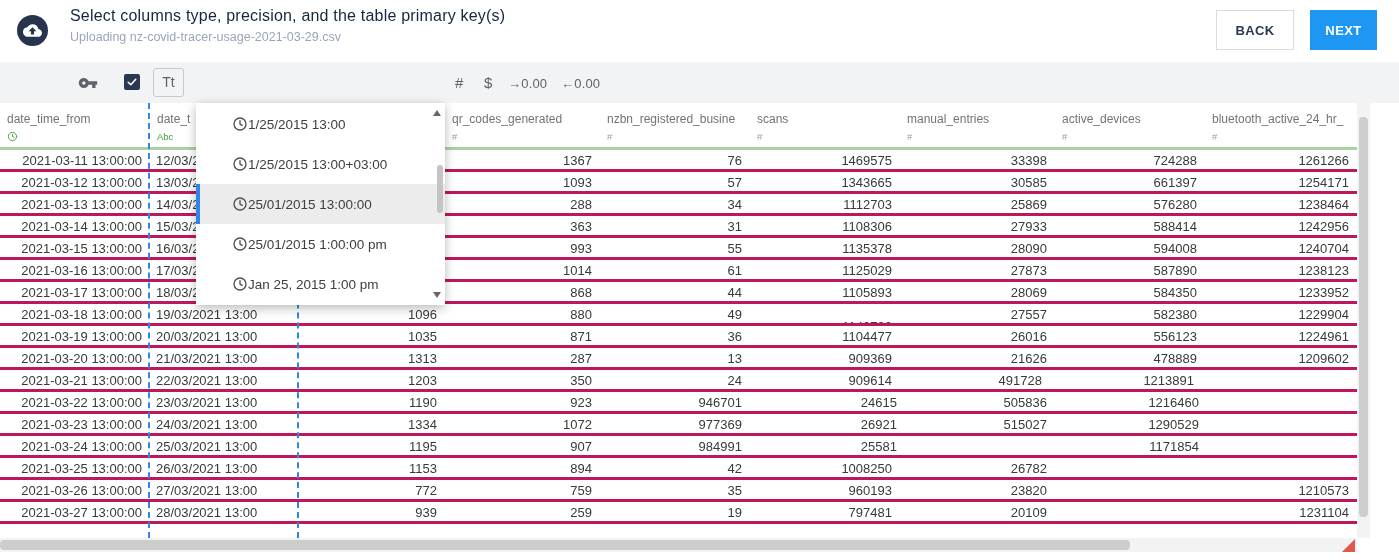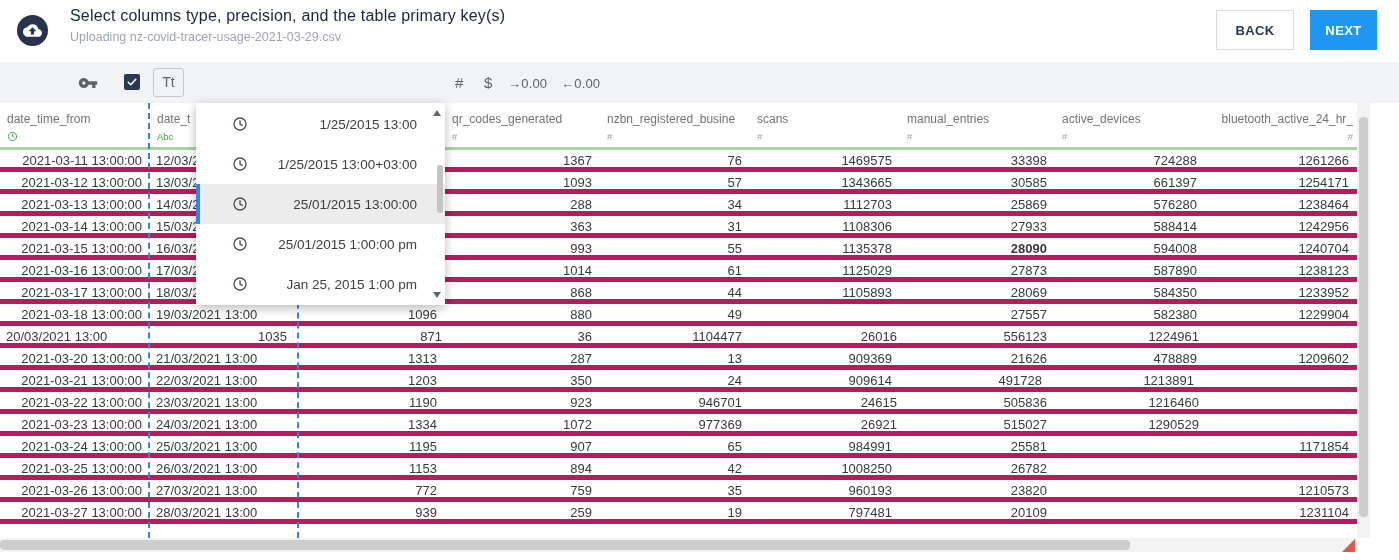--- a/index.html
+++ b/index.html
@@ -36,40 +36,40 @@
   .tbdec { position:absolute; top:14px; color:#5f6368; font-size:13px; letter-spacing:.2px; }
 
   
   .tablewrap { position:absolute; top:103px; left:0; width:1370px; height:435px; background:#fff; z-index:1; }
   .thead { position:absolute; top:0; left:0; height:47px; display:flex; }
   .hcell { height:47px; border-bottom:3px solid #a9d3a0; padding:9px 4px 0 7px; overflow:hidden; }
   .hname { font-size:12px; color:#737373; white-space:nowrap; overflow:hidden; }
   .htype { margin-top:5px; font-size:9.5px; line-height:11px; }
   .htype.green { color:#3fa142; } .htype.gray { color:#9aa0a6; }
   .tbody { position:absolute; top:47px; left:0; }
-  .trow { display:flex; height:22px; border-bottom:5px solid #be185d; }
+  .trow { display:flex; height:22px; border-bottom:3px solid #be185d; }
   .tcell { font-size:13px; color:#36393d; line-height:21px; white-space:nowrap; overflow:hidden; }
   .tcell.ar { text-align:right; padding-right:8px; }
   .tcell.al { text-align:left; padding-left:6px; }
   .dash { position:absolute; top:0; height:435px; width:0; border-left:2px dashed #2e86eb; z-index:4; }
   .dash1 { left:148px; } .dash2 { left:297px; }
 
   
   .vscroll { position:absolute; left:1357px; top:0; width:13px; height:435px; background:#f3f3f3; }
   .vthumb { position:absolute; left:2px; top:14px; width:9px; height:400px; background:#cdcdcd; border-radius:4px; }
   .hscroll { position:absolute; top:538px; left:0; width:1357px; height:14px; background:#f3f3f3; z-index:2; }
   .hthumb { position:absolute; left:0; top:2px; width:1130px; height:10px; background:#cdcdcd; border-radius:4px; }
   .corner { position:absolute; right:2px; top:1px; width:0; height:0;
             border-bottom:13px solid #e2574c; border-left:13px solid transparent; }
 
   
   .dropdown { position:absolute; left:196px; top:103px; width:249px; background:#fff; z-index:20;
               box-shadow:0 3px 10px rgba(0,0,0,.28); padding:1px 0; }
   .ditem { height:40px; display:flex; align-items:center; position:relative; padding-left:36px; cursor:pointer; }
-  .ditem .dlabel { flex:1; text-align:right; padding-right:28px; font-size:13.5px; color:#3c4043; white-space:nowrap; }
+  .ditem .dlabel { flex:1; text-align:left; font-size:13.5px; color:#3c4043; white-space:nowrap; }
   .ditem.selected { background:#ececec; }
   .ditem.selected::before { content:''; position:absolute; left:0; top:0; bottom:0; width:4px; background:#2e86eb; }
   .dd-up { position:absolute; right:4px; top:7px; width:0; height:0;
            border-left:4px solid transparent; border-right:4px solid transparent; border-bottom:6px solid #666; }
   .dd-down { position:absolute; right:4px; bottom:7px; width:0; height:0;
            border-left:4px solid transparent; border-right:4px solid transparent; border-top:6px solid #666; }
   .dthumb { position:absolute; right:2px; top:62px; width:6px; height:48px; background:#c4c4c4; border-radius:3px; }
 </style>
 </head>
 <body>
@@ -137,21 +137,21 @@
           <div class="htype gray">#</div>
         </div>
         <div class="hcell" style="width: 155px;">
           <div class="hname">manual_entries</div>
           <div class="htype gray">#</div>
         </div>
         <div class="hcell" style="width: 150px;">
           <div class="hname">active_devices</div>
           <div class="htype gray">#</div>
         </div>
-        <div class="hcell" style="width: 152px; text-align: right;">
+        <div class="hcell" style="width: 152px;">
           <div class="hname">bluetooth_active_24_hr_</div>
           <div class="htype gray">#</div>
         </div>
       </div>
     <div class="tbody">
         <div class="trow">
           <div class="tcell ar" style="width: 150px;">2021-03-11 13:00:00</div>
           <div class="tcell al" style="width: 149px;">12/03/2021 13:00</div>
           <div class="tcell ar" style="width: 146px;"></div>
           <div class="tcell ar" style="width: 155px;">1367</div>
@@ -194,21 +194,21 @@
           <div class="tcell ar" style="width: 150px;">588414</div>
           <div class="tcell ar" style="width: 152px;">1242956</div>
         </div>
         <div class="trow">
           <div class="tcell ar" style="width: 150px;">2021-03-15 13:00:00</div>
           <div class="tcell al" style="width: 149px;">16/03/2021 13:00</div>
           <div class="tcell ar" style="width: 146px;"></div>
           <div class="tcell ar" style="width: 155px;">993</div>
           <div class="tcell ar" style="width: 150px;">55</div>
           <div class="tcell ar" style="width: 150px;">1135378</div>
-          <div class="tcell ar" style="width: 155px; font-weight: bold;">28090</div>
+          <div class="tcell ar" style="width: 155px;">28090</div>
           <div class="tcell ar" style="width: 150px;">594008</div>
           <div class="tcell ar" style="width: 152px;">1240704</div>
         </div>
         <div class="trow">
           <div class="tcell ar" style="width: 150px;">2021-03-16 13:00:00</div>
           <div class="tcell al" style="width: 149px;">17/03/2021 13:00</div>
           <div class="tcell ar" style="width: 146px;"></div>
           <div class="tcell ar" style="width: 155px;">1014</div>
           <div class="tcell ar" style="width: 150px;">61</div>
           <div class="tcell ar" style="width: 150px;">1125029</div>
@@ -232,20 +232,21 @@
           <div class="tcell al" style="width: 149px;">19/03/2021 13:00</div>
           <div class="tcell ar" style="width: 146px;">1096</div>
           <div class="tcell ar" style="width: 155px;">880</div>
           <div class="tcell ar" style="width: 150px;">49</div>
           <div class="tcell ar" style="width: 150px; margin-top: 12px;">1140730</div>
           <div class="tcell ar" style="width: 155px;">27557</div>
           <div class="tcell ar" style="width: 150px;">582380</div>
           <div class="tcell ar" style="width: 152px;">1229904</div>
         </div>
         <div class="trow">
+          <div class="tcell ar" style="width: 150px;">2021-03-19 13:00:00</div>
           <div class="tcell al" style="width: 149px;">20/03/2021 13:00</div>
           <div class="tcell ar" style="width: 146px;">1035</div>
           <div class="tcell ar" style="width: 155px;">871</div>
           <div class="tcell ar" style="width: 150px;">36</div>
           <div class="tcell ar" style="width: 150px;">1104477</div>
           <div class="tcell ar" style="width: 155px;">26016</div>
           <div class="tcell ar" style="width: 150px;">556123</div>
           <div class="tcell ar" style="width: 152px;">1224961</div>
         </div>
         <div class="trow">
@@ -287,21 +288,20 @@
           <div class="tcell ar" style="width: 150px;">977369</div>
           <div class="tcell ar" style="width: 155px;">26921</div>
           <div class="tcell ar" style="width: 150px;">515027</div>
           <div class="tcell ar" style="width: 152px;">1290529</div>
         </div>
         <div class="trow">
           <div class="tcell ar" style="width: 150px;">2021-03-24 13:00:00</div>
           <div class="tcell al" style="width: 149px;">25/03/2021 13:00</div>
           <div class="tcell ar" style="width: 146px;">1195</div>
           <div class="tcell ar" style="width: 155px;">907</div>
-          <div class="tcell ar" style="width: 150px;">65</div>
           <div class="tcell ar" style="width: 150px;">984991</div>
           <div class="tcell ar" style="width: 155px;">25581</div>
           <div class="tcell ar" style="width: 150px;"></div>
           <div class="tcell ar" style="width: 152px;">1171854</div>
         </div>
         <div class="trow">
           <div class="tcell ar" style="width: 150px;">2021-03-25 13:00:00</div>
           <div class="tcell al" style="width: 149px;">26/03/2021 13:00</div>
           <div class="tcell ar" style="width: 146px;">1153</div>
           <div class="tcell ar" style="width: 155px;">894</div>

